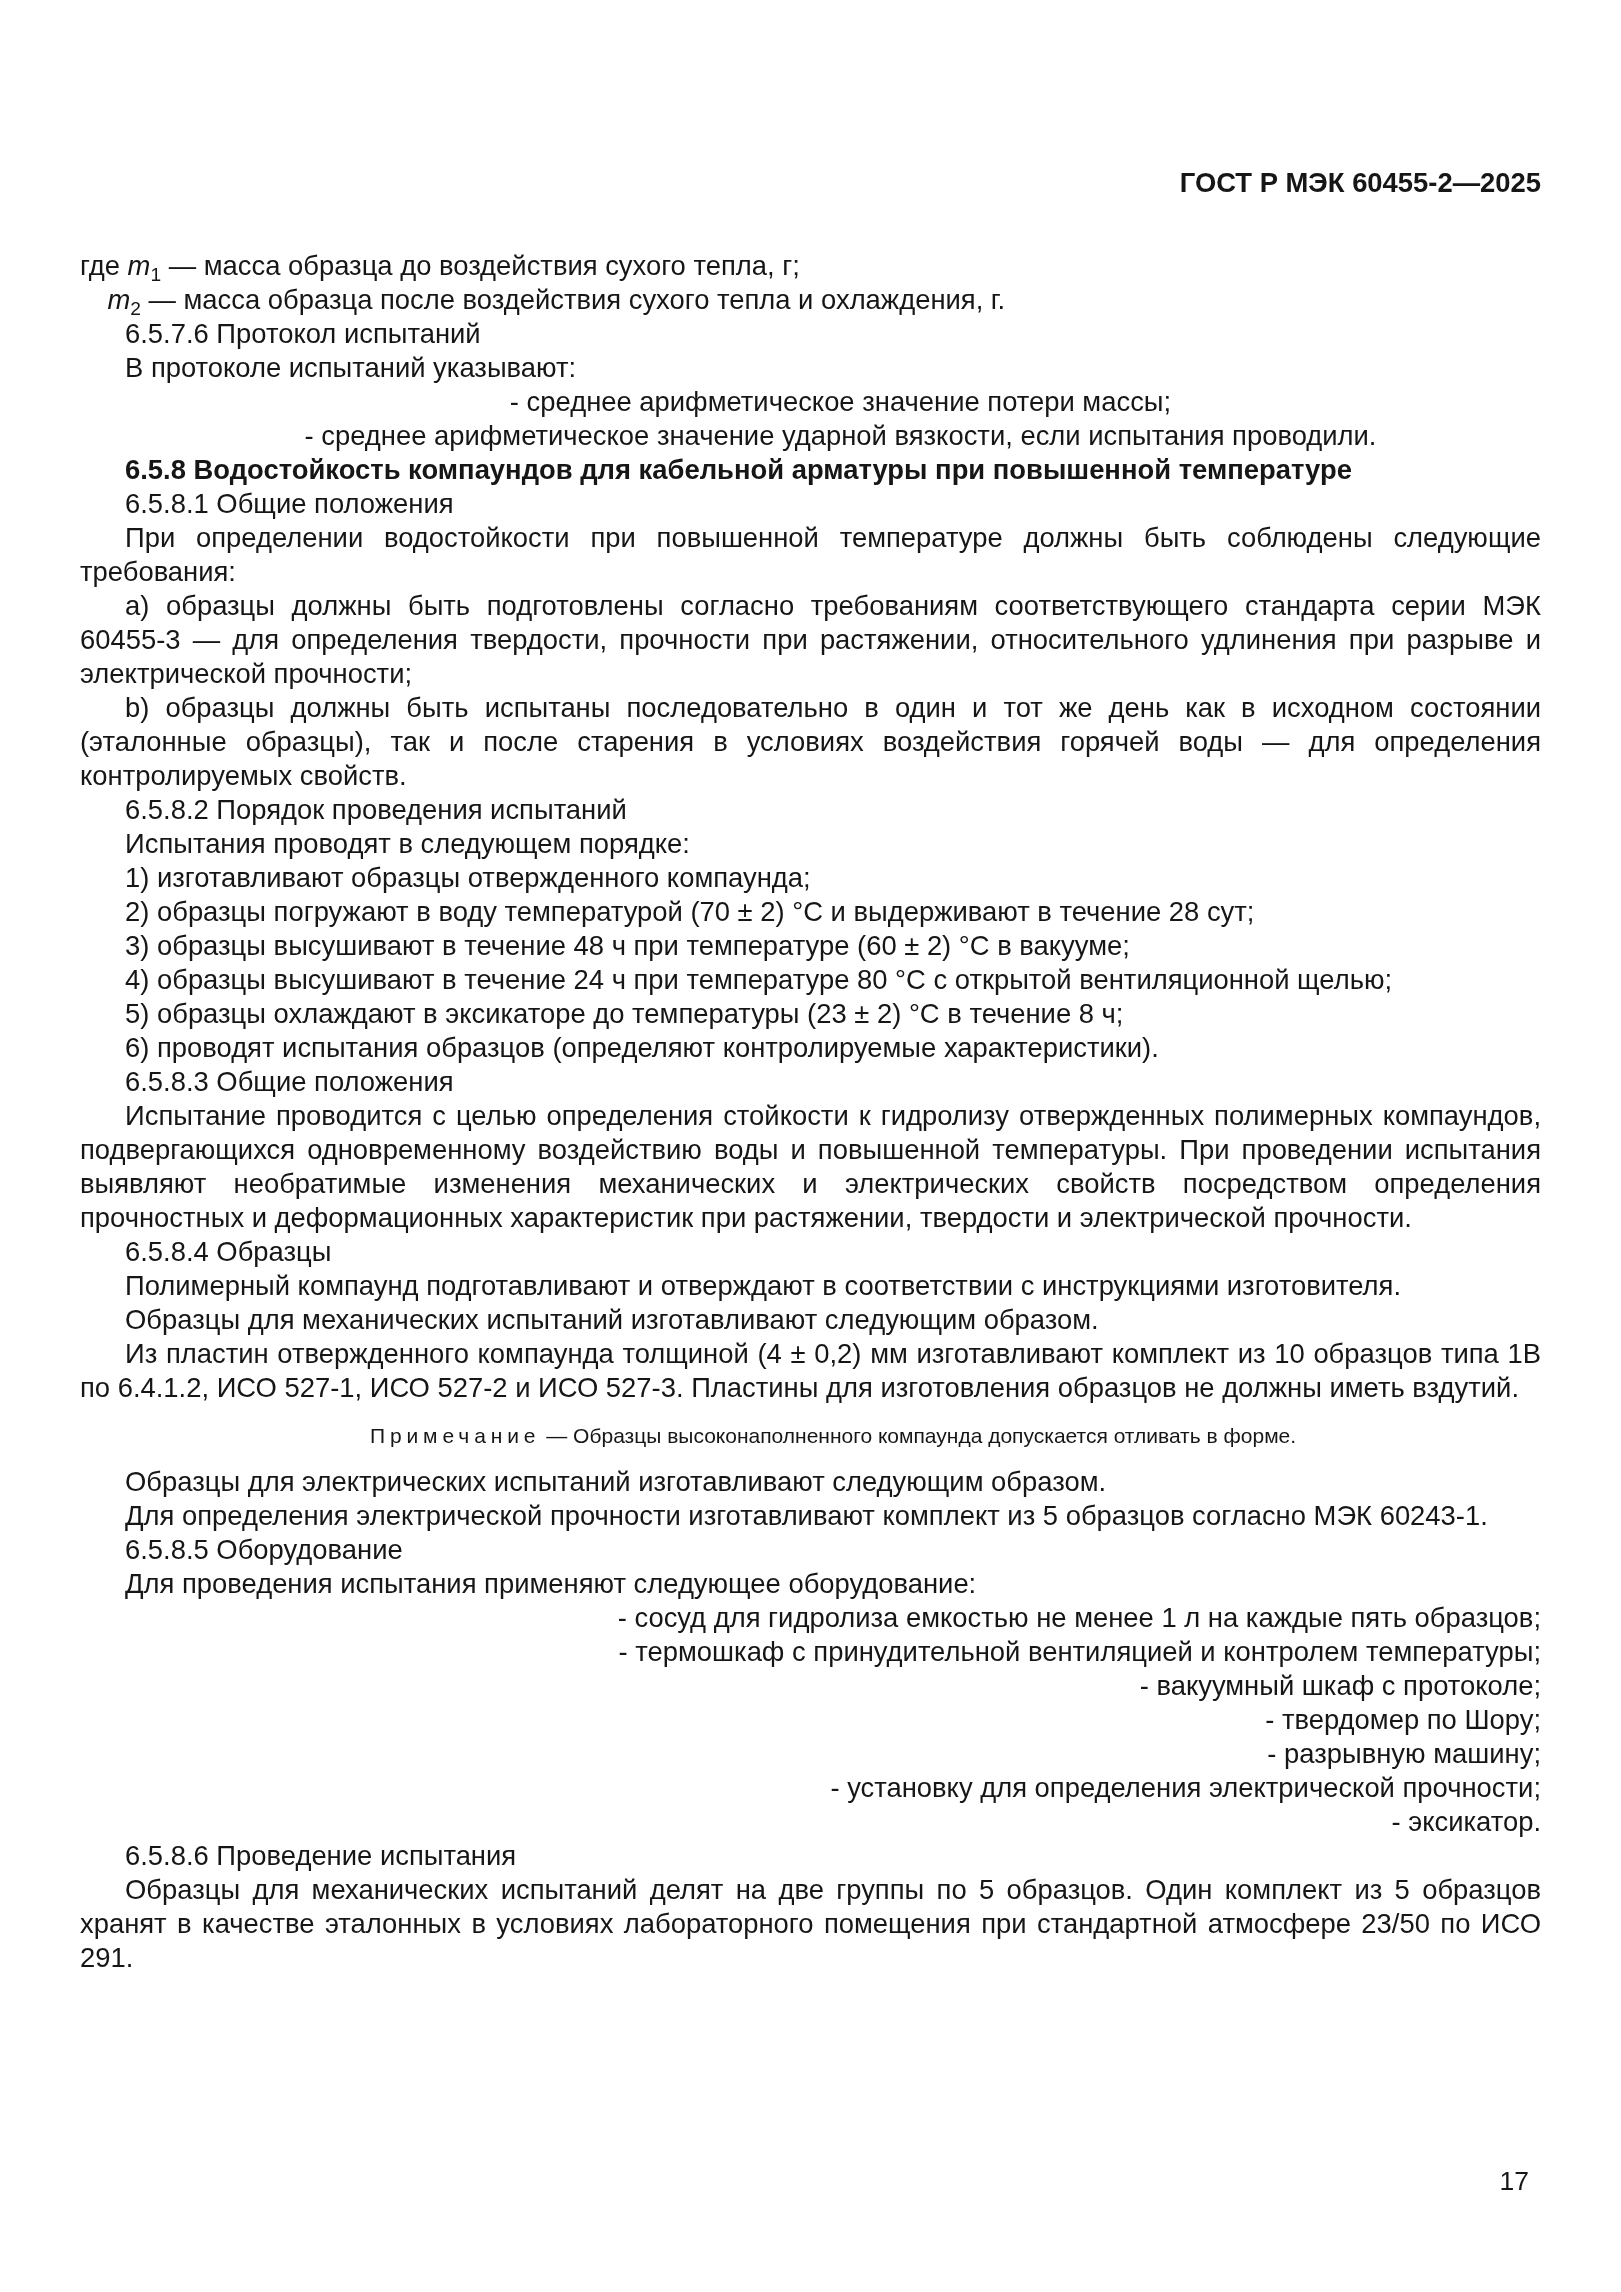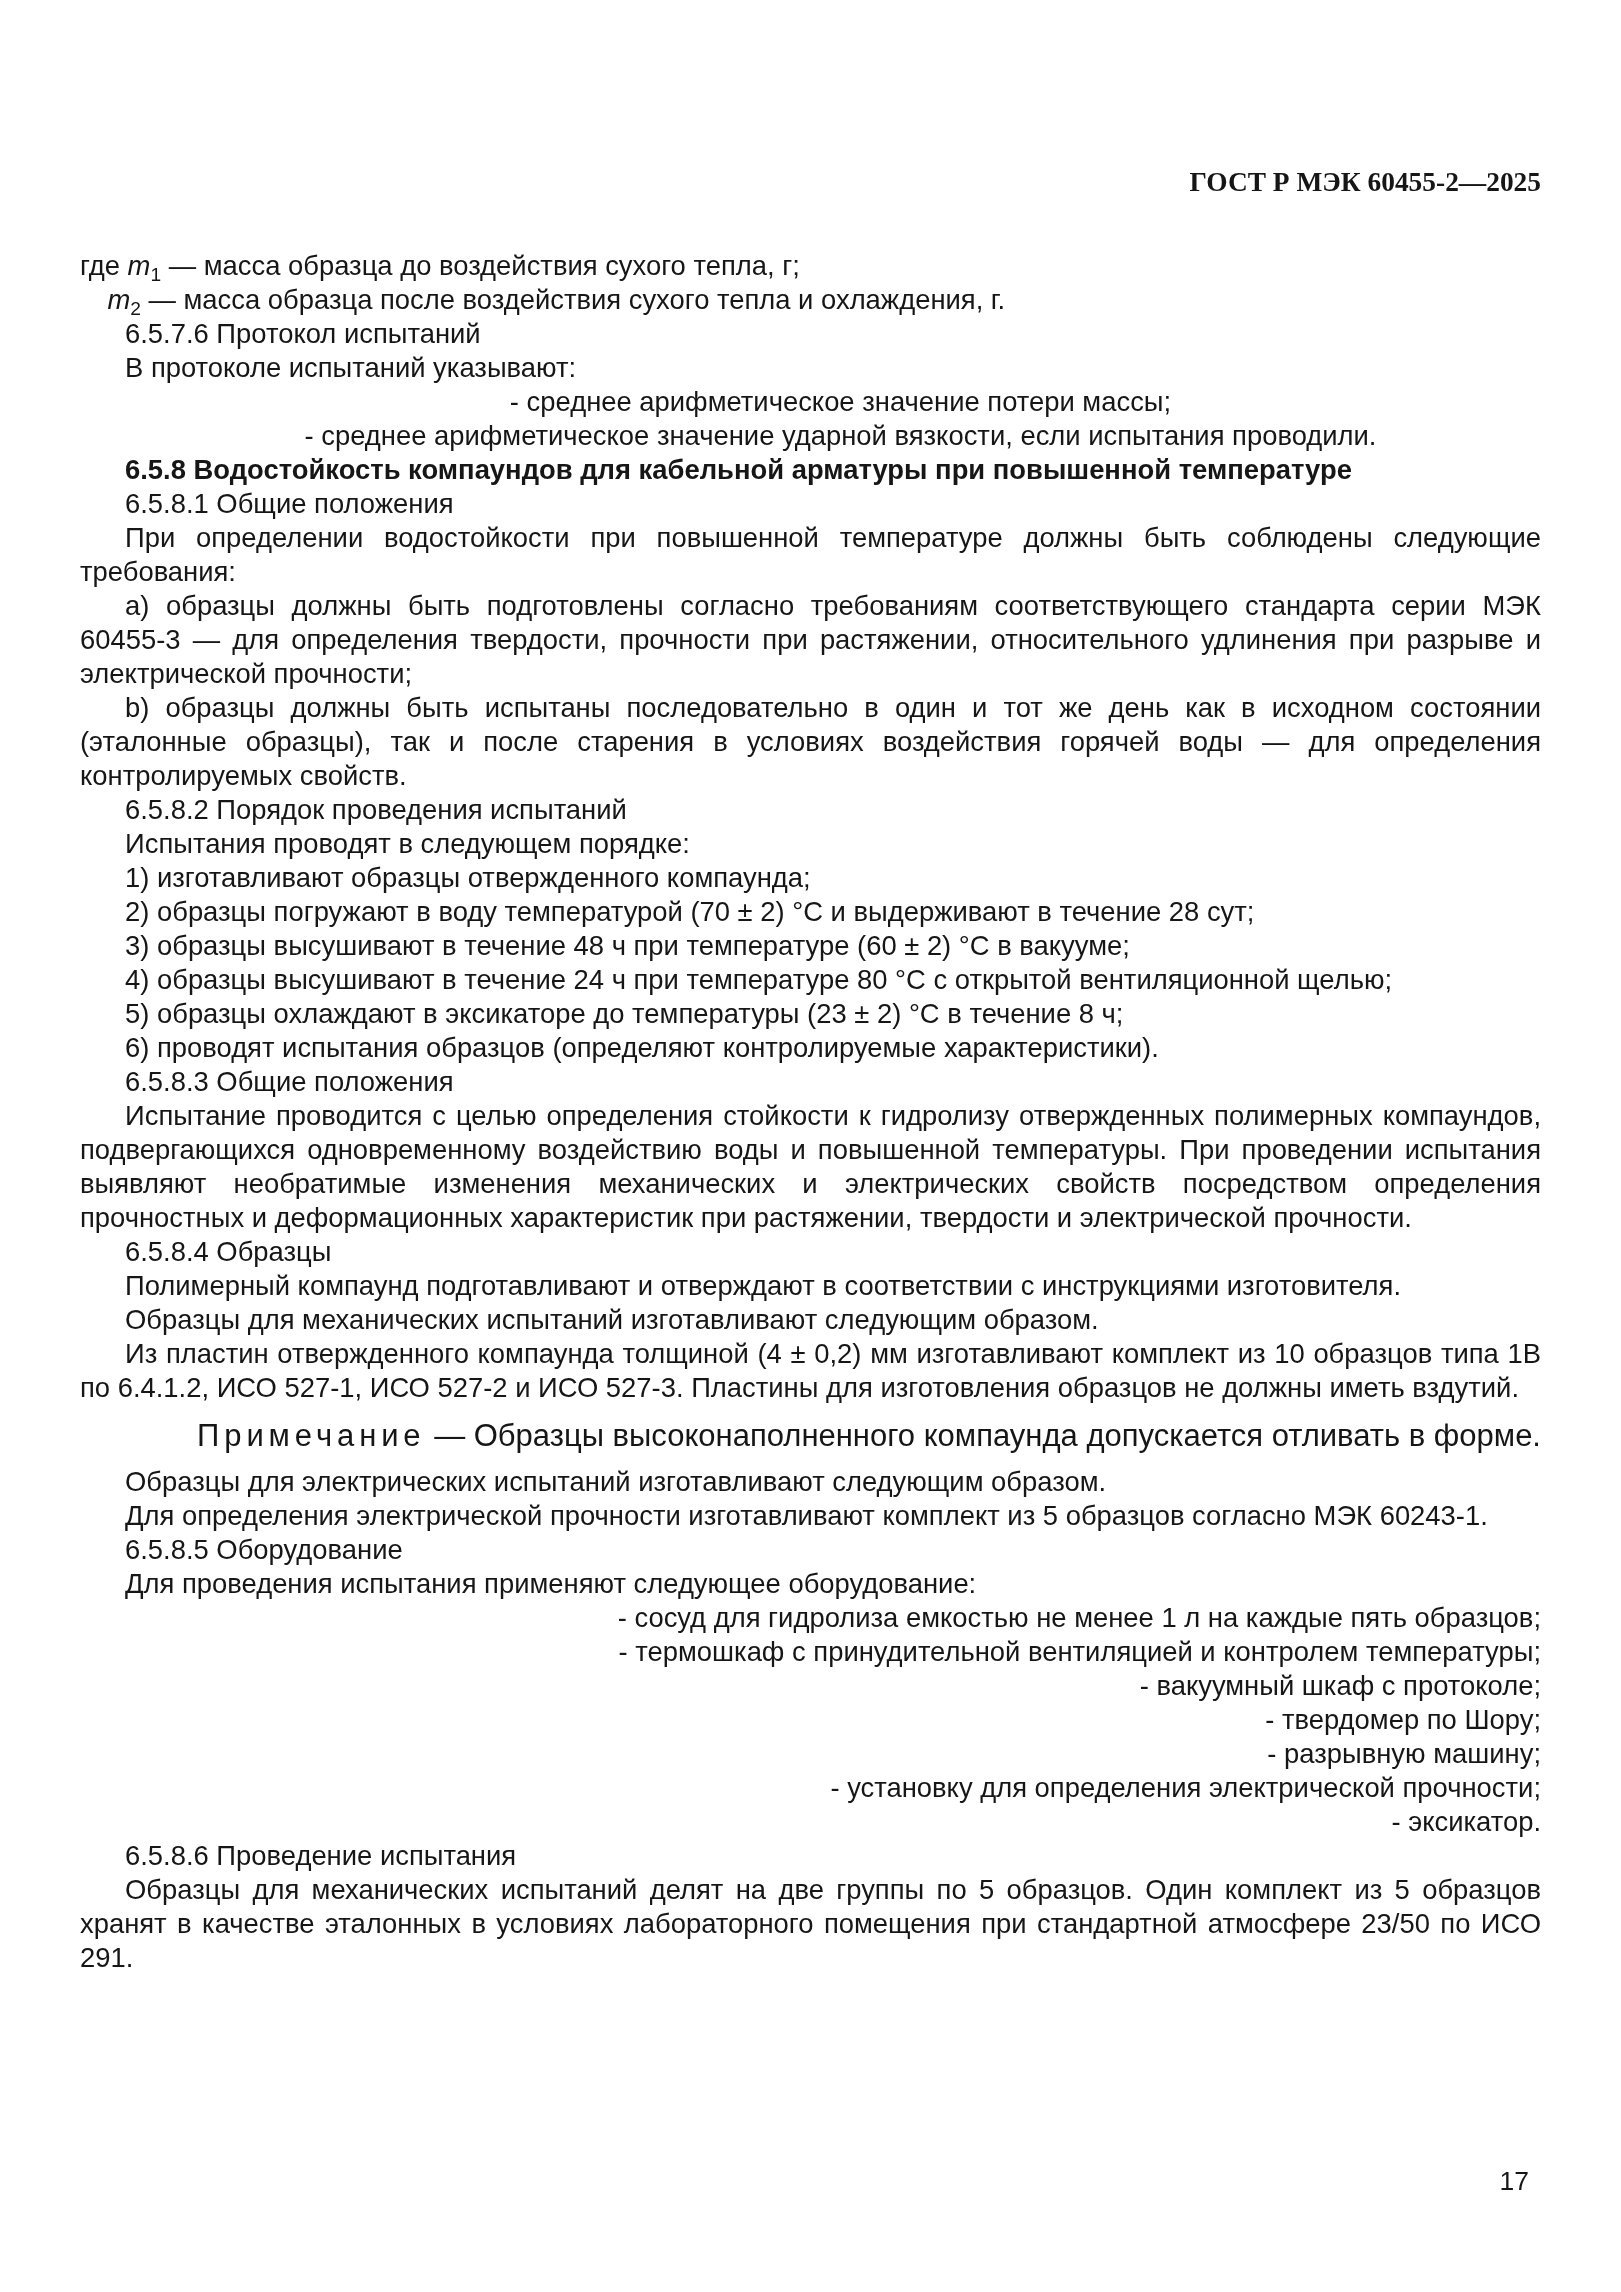--- a/index.html
+++ b/index.html
@@ -20,38 +20,37 @@
     inset: 0;
     box-sizing: border-box;
     padding: 167px 80px 0 80px;
   }
   .doc-header {
     text-align: right;
     font-weight: bold;
     font-size: 27.4px;
     line-height: 31px;
     margin-bottom: 51px;
-    font-family: Liberation Serif, serif;
   }
   .content {
     font-size: 27.4px;
     line-height: 34px;
     text-align: justify;
   }
   .blk-p    { text-indent: 45px; }
   .blk-h    { text-indent: 45px; font-weight: bold; }
   .blk-dash { padding-left: 60px; text-indent: 0; text-align: center; }
   .blk-dash2{ padding-left: 41px; text-indent: 0; text-align: right; }
   .blk-vardef { text-align: left; }
   .blk-note {
-    font-size: 31px;
+    font-size: 21px;
     line-height: 29px;
     text-indent: 45px;
     margin: 15.7px 0;
-    text-align: right;
+    text-align: center;
   }
   .note-label { letter-spacing: 4.9px; }
   .var-i { font-style: italic; }
   .content sub { font-size: 70%; line-height: 0; }
   .page-number {
     position: absolute;
     right: 92px;
     bottom: 96px;
     font-size: 26.5px;
     text-align: center;

